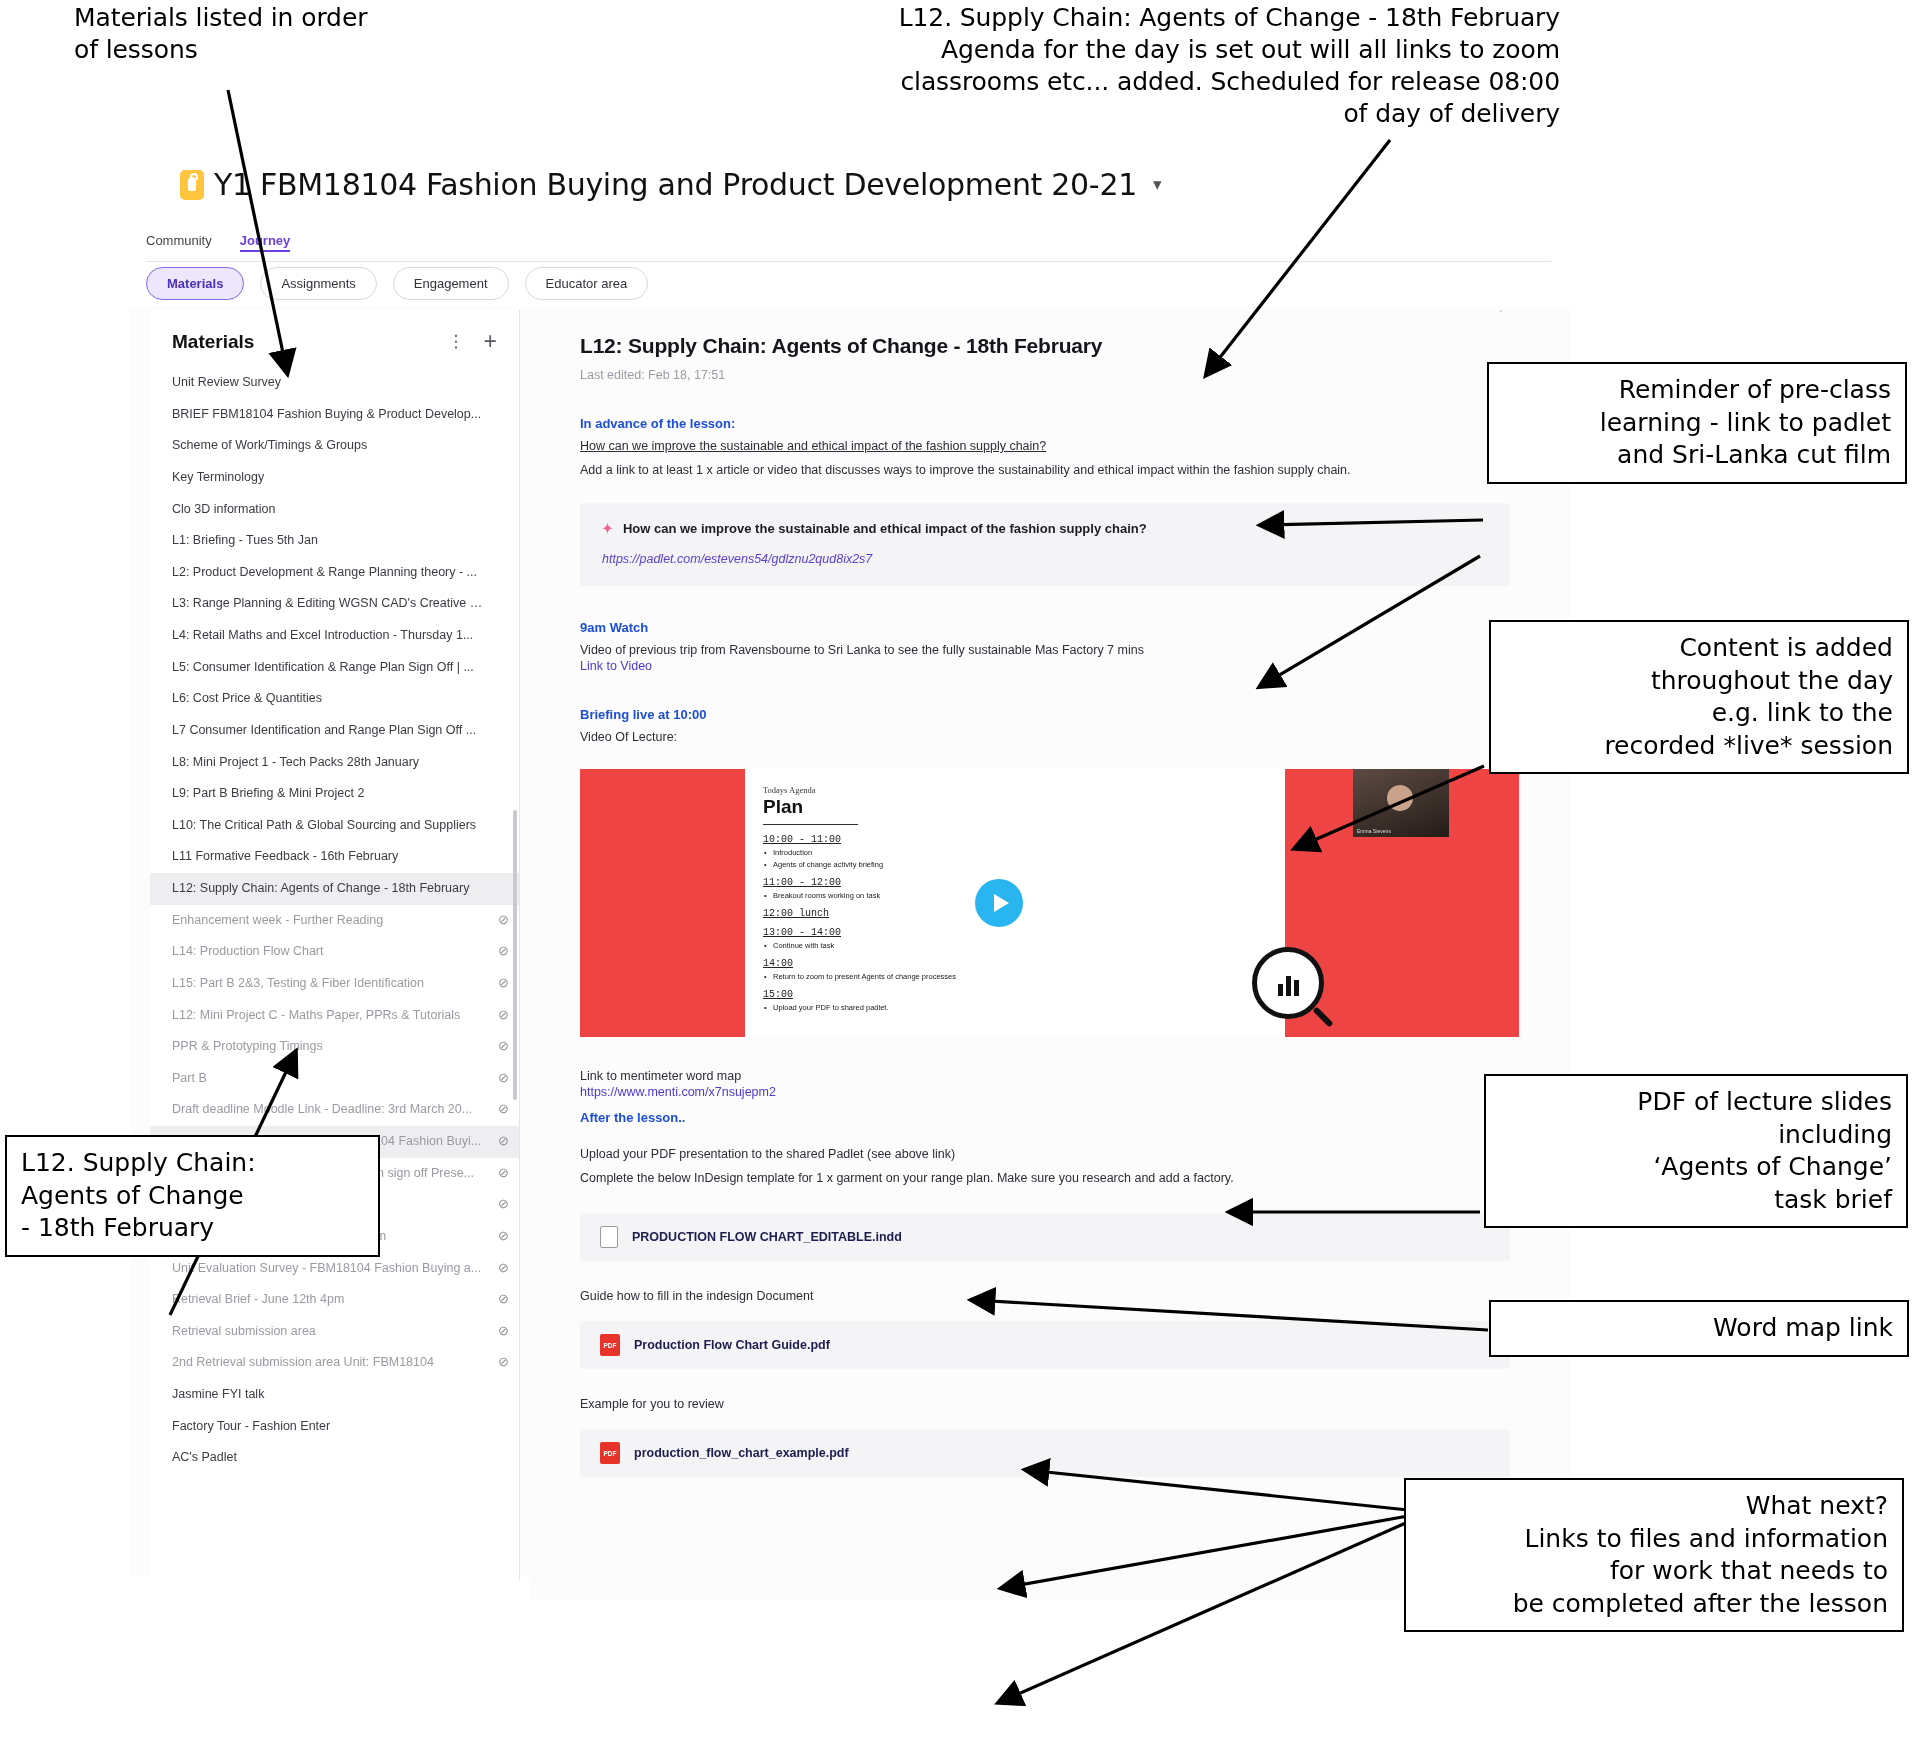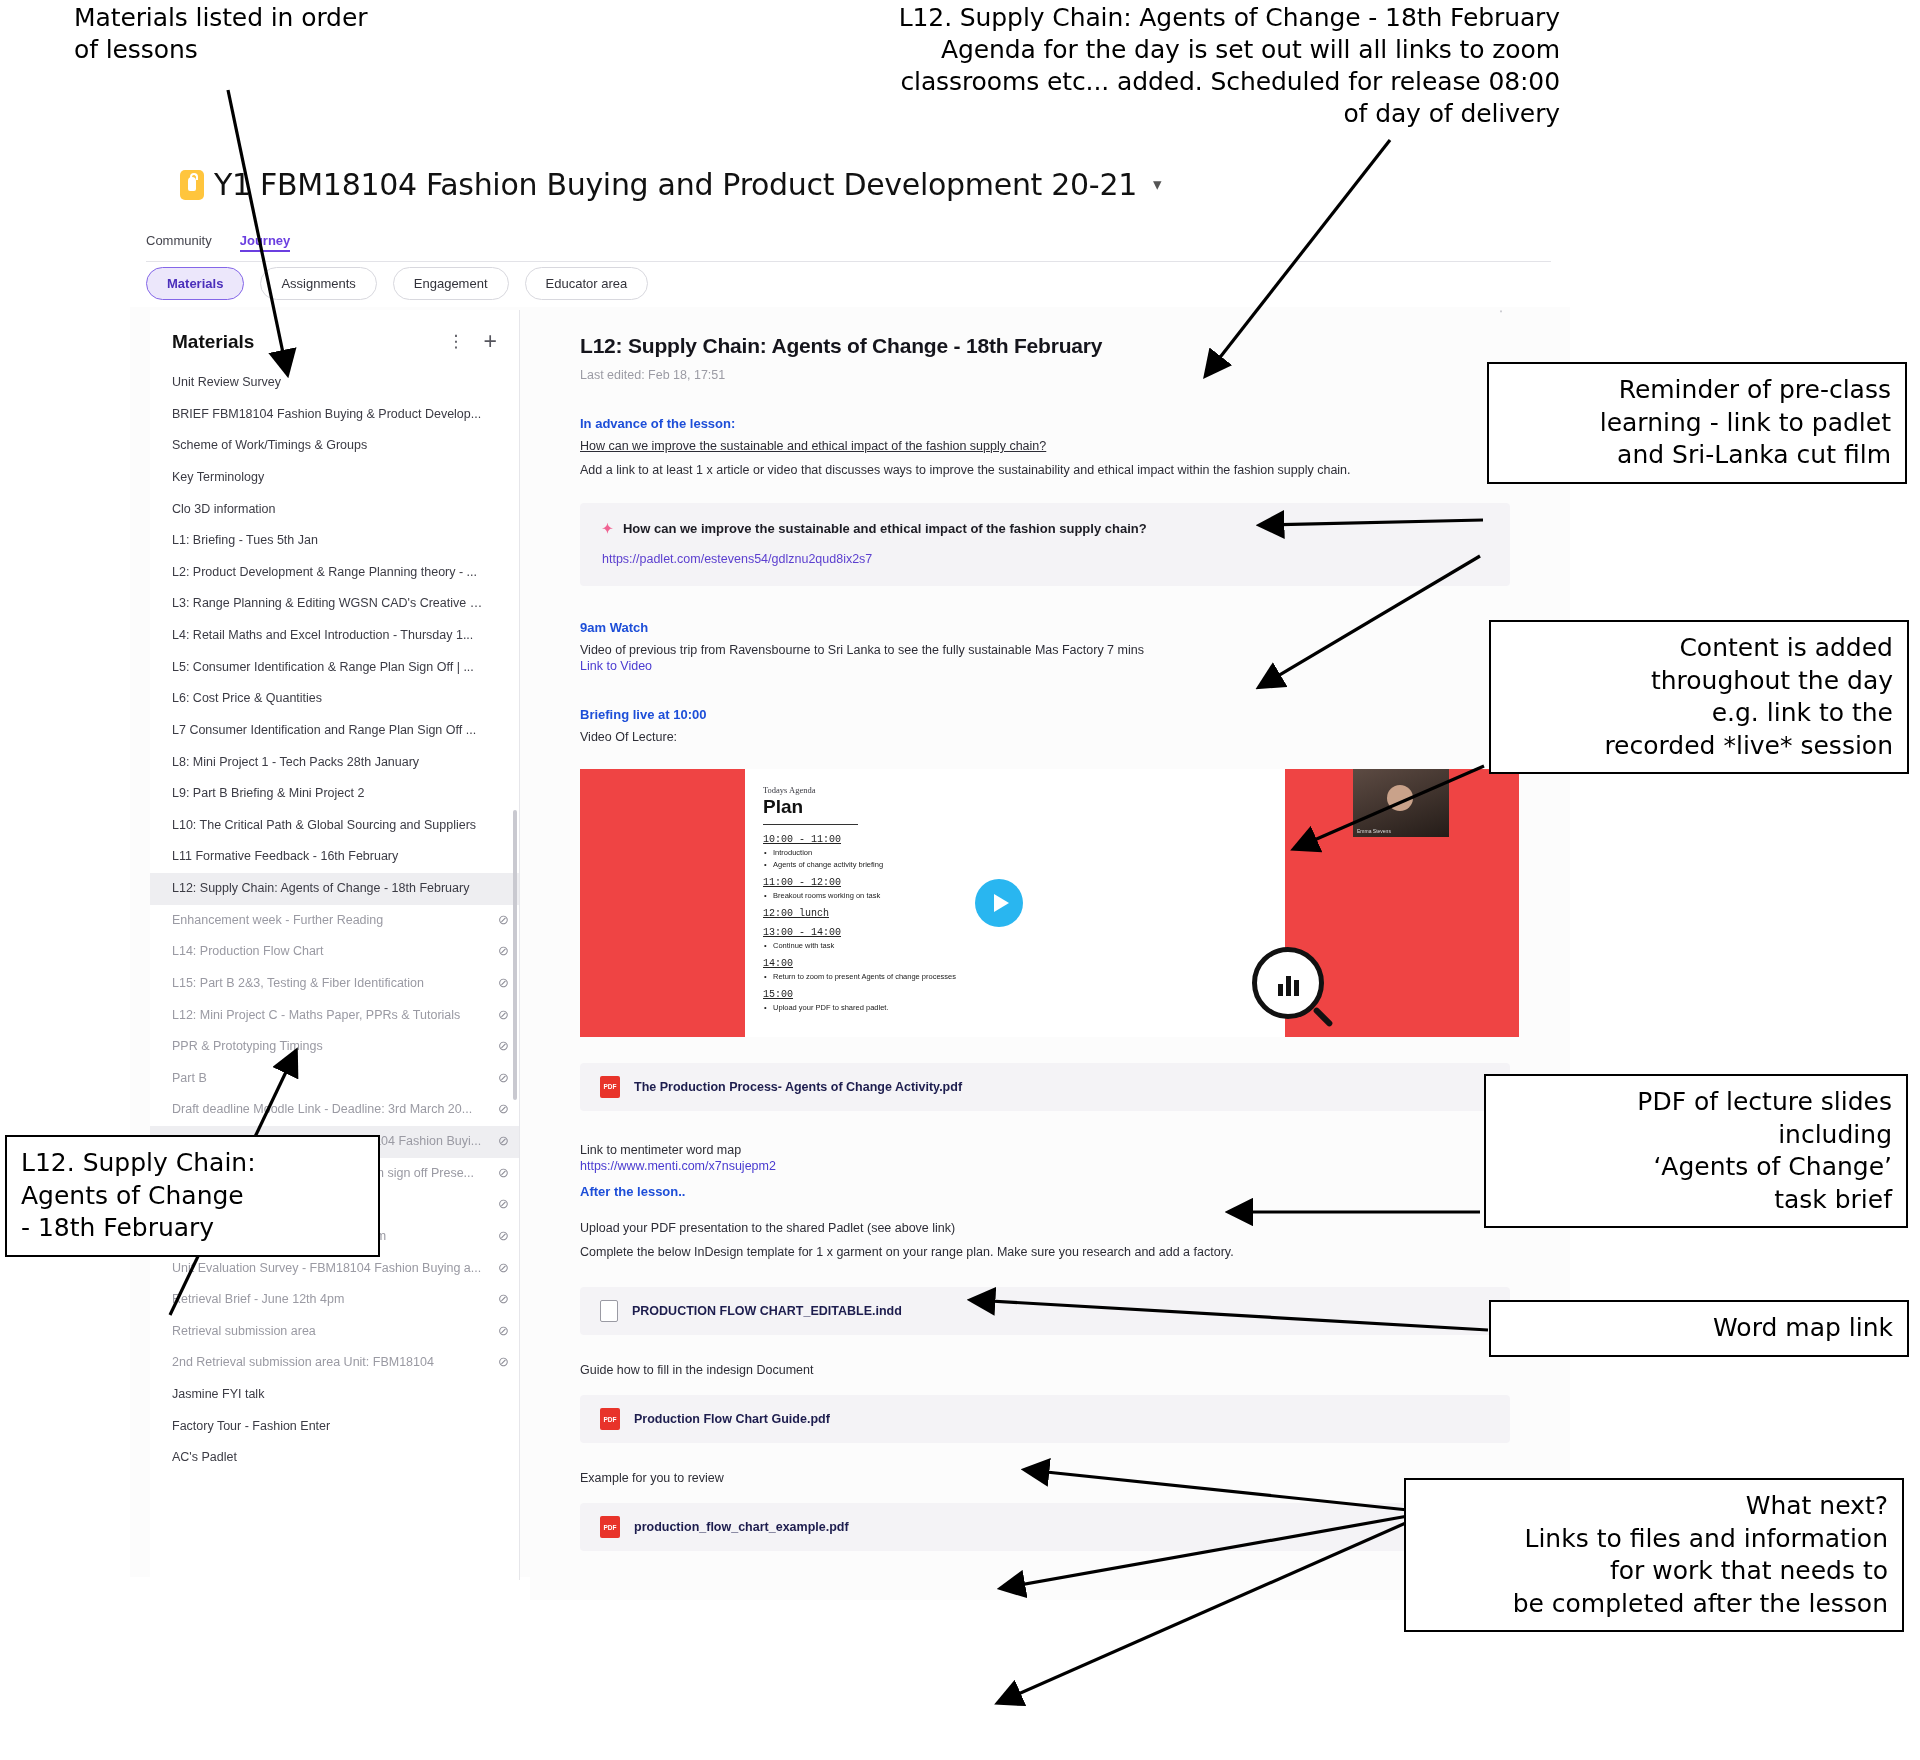--- a/index.html
+++ b/index.html
@@ -133,21 +133,21 @@
   .body-txt { font-size: 12.5px; color: #2d2d36; margin-top: 6px; line-height: 1.45; }
   .body-txt.u { text-decoration: underline; }
   .link { font-size: 12.5px; color: #4a3bd0; }
 
   .embed-card {
     margin-top: 24px; background: #f4f3f6; border-radius: 4px;
     padding: 18px 22px 20px 22px;
   }
   .embed-title { font-size: 13px; font-weight: 700; color: #1c1c24; display: flex; align-items: center; gap: 10px; }
   .padlet-ico { color: #f06292; font-size: 13px; }
-  .embed-link { font-size: 12.5px; color: #5b3fcf; margin-top: 16px; display: block; }
+  .embed-link { font-size: 12.5px; color: #5b3fcf; margin-top: 16px; display: block; font-style: italic; }
 
   
   .video {
     position: relative; margin-top: 22px; width: 939px; height: 268px;
     background: #ef4444; overflow: hidden;
   }
   .slide {
     position: absolute; left: 165px; top: 0; width: 540px; height: 268px;
     background: #ffffff; padding: 16px 18px; overflow: hidden;
   }
@@ -368,24 +368,20 @@
       <div class="play-big"></div>
       <div class="magnifier">
         <span class="mag-bars">
             <i style="height:12px"></i>
             <i style="height:20px"></i>
             <i style="height:16px"></i>
           </span>
       </div>
     </div>
 
-    <div class="attach">
-      <span class="pdf-ico">PDF</span>
-      <span class="attach-name">The Production Process- Agents of Change Activity.pdf</span>
-    </div>
 
     <div class="plain-gap"></div>
     <div class="body-txt">Link to mentimeter word map</div>
     <div class="link">https://www.menti.com/x7nsujepm2</div>
 
     <div class="sec-head" style="margin-top:11px">After the lesson..</div>
     <div class="body-txt" style="margin-top:20px">Upload your PDF presentation to the shared Padlet (see above link)</div>
     <div class="body-txt">Complete the below InDesign template for 1 x garment on your range plan.  Make sure you research and add a factory.</div>
 
     <div class="attach">

